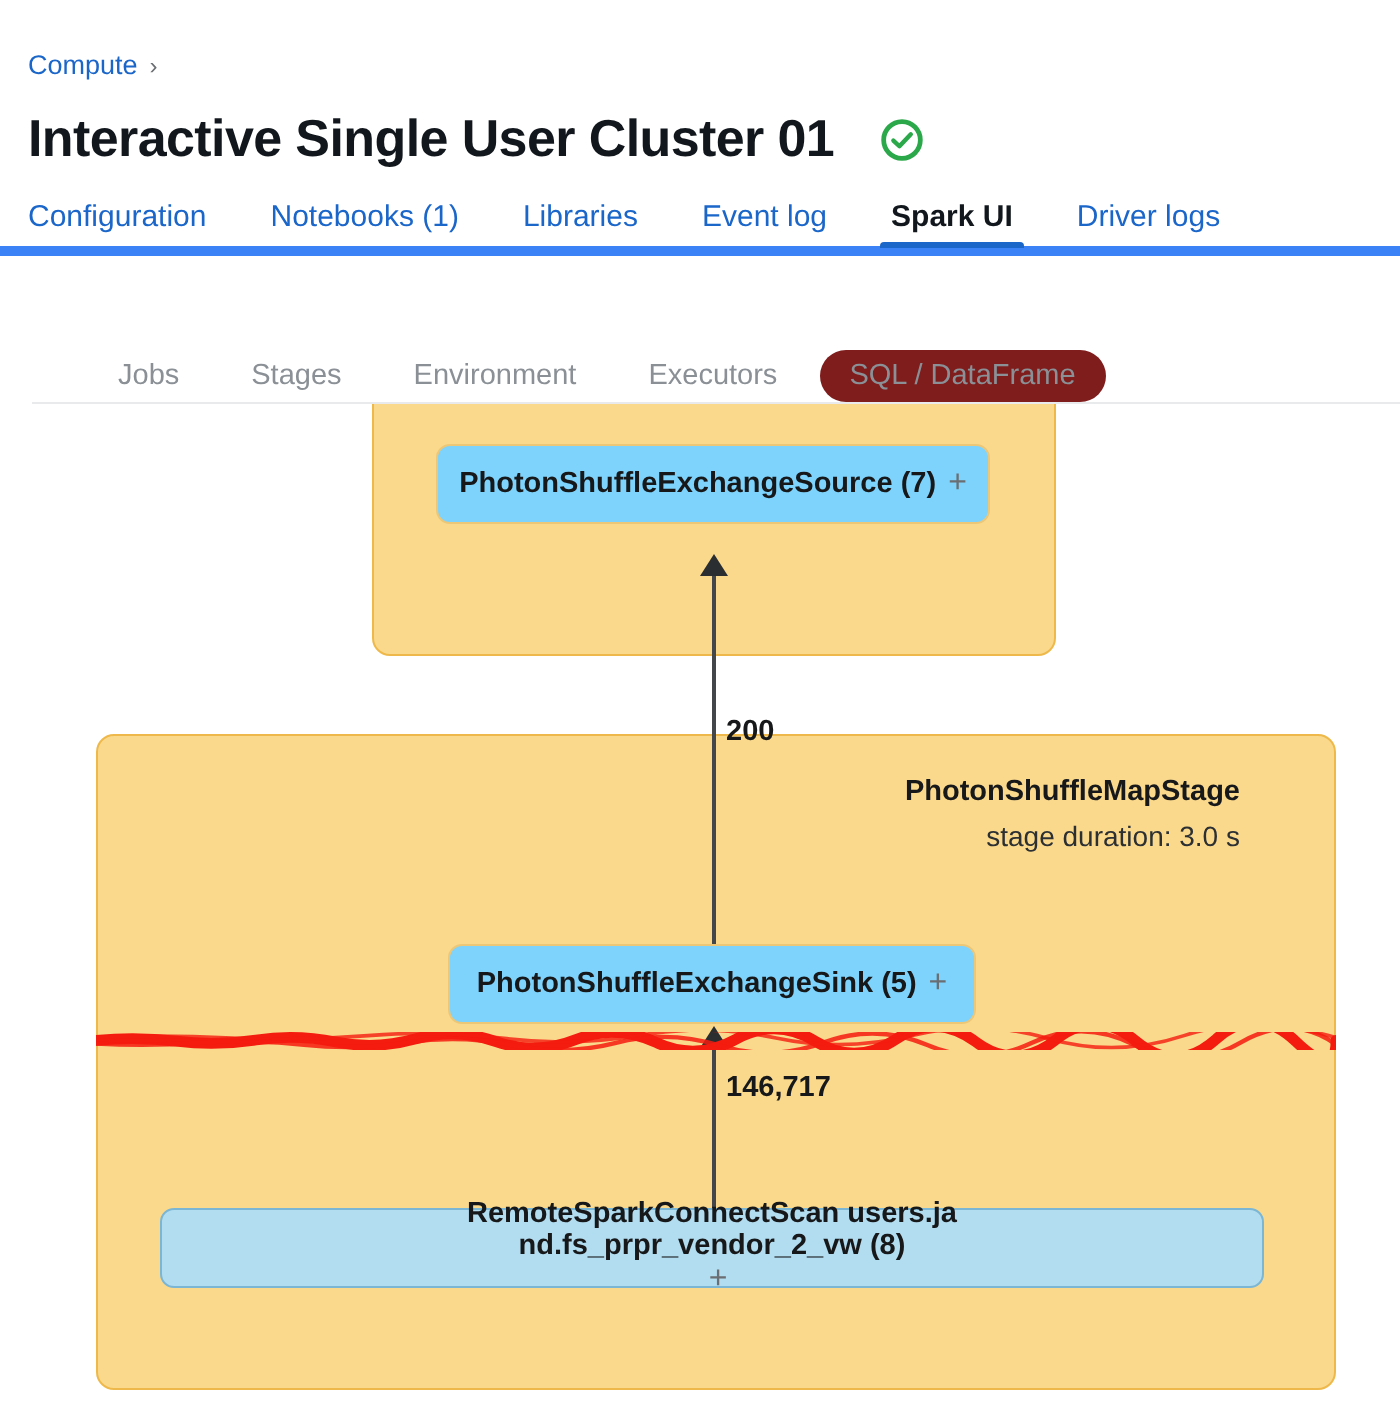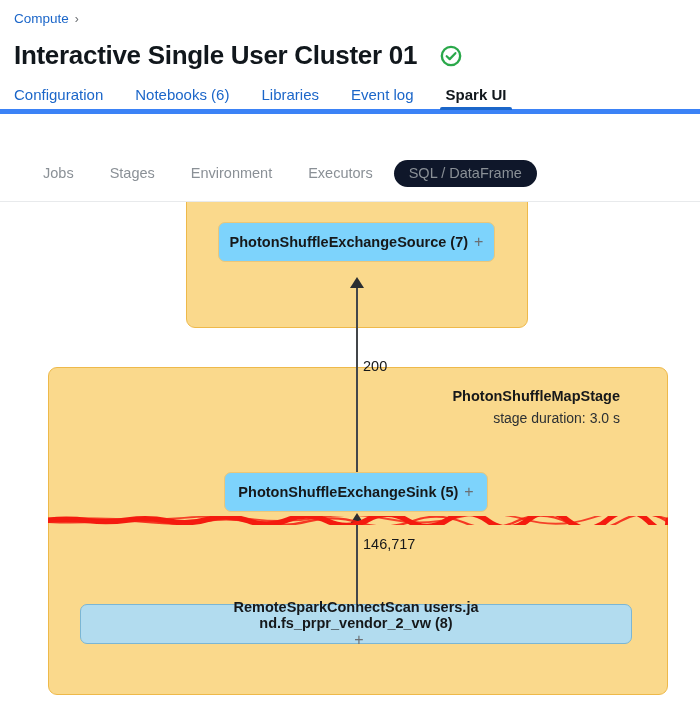--- a/index.html
+++ b/index.html
@@ -12,20 +12,21 @@
     background: #ffffff;
     font-family: "Liberation Sans", sans-serif;
     color: #1b1b1b;
     overflow: hidden;
     position: relative;
   }
 
   
   .page-header {
     padding: 10px 14px 0 14px;
+    margin-top: 14px;
   }
   .breadcrumb {
     display: flex;
     align-items: center;
     gap: 6px;
     font-size: 13.5px;
     line-height: 1.2;
     height: 18px;
   }
   .breadcrumb-link {
@@ -92,43 +93,43 @@
     height: 3px;
     background: #1b66c9;
     border-radius: 2px 2px 0 0;
   }
   .tab.active:first-child::after { left: 0; }
 
   
   .subnav {
     position: absolute;
     top: 160px;
-    left: 0;
+    left: 16px;
     right: 0;
     height: 42px;
     display: flex;
-    align-items: flex-start;
+    align-items: flex-end;
     padding-left: 28px;
     gap: 6px;
     background: #ffffff;
     border-bottom: 1px solid #e8eaec;
     z-index: 5;
     box-sizing: border-box;
   }
   .subtab {
     font-size: 14.5px;
     color: #8a9096;
     padding: 6px 15px;
     border-radius: 16px;
     cursor: pointer;
     white-space: nowrap;
     line-height: 1;
   }
   .subtab.selected {
-    background: #0f172a;
+    background: #7f1d1d;
     color: #8a9096;
   }
 
   
   .dag-canvas {
     position: absolute;
     top: 202px;
     left: 0;
     width: 700px;
     height: 512px;
@@ -245,21 +246,21 @@
     position: absolute;
     width: 0;
     height: 0;
     border-left: 7px solid transparent;
     border-right: 7px solid transparent;
     border-bottom: 11px solid #2b2e31;
   }
   .edge-label {
     position: absolute;
     font-size: 14.5px;
-    font-weight: normal;
+    font-weight: bold;
     color: #16181a;
     white-space: nowrap;
   }
 
   
   .red-annotation {
     position: absolute;
     left: 48px;
     top: 314px;
     width: 620px;
@@ -286,30 +287,33 @@
       <path d="M7.3 12.3 L10.6 15.4 L16.8 8.9" fill="none" stroke="#2aa84a" stroke-width="2.4" stroke-linecap="round" stroke-linejoin="round"></path>
     </svg>
   </div>
 </div>
 
 <div class="tabs">
   <div class="tab">
     <span>Configuration</span>
   </div>
   <div class="tab">
-    <span>Notebooks (6)</span>
+    <span>Notebooks (1)</span>
   </div>
   <div class="tab">
     <span>Libraries</span>
   </div>
   <div class="tab">
     <span>Event log</span>
   </div>
   <div class="tab active">
     <span>Spark UI</span>
+  </div>
+  <div class="tab">
+    <span>Driver logs</span>
   </div>
 </div>
 
 <div class="subnav">
   <div class="subtab">
     <span>Jobs</span>
   </div>
   <div class="subtab">
     <span>Stages</span>
   </div>

